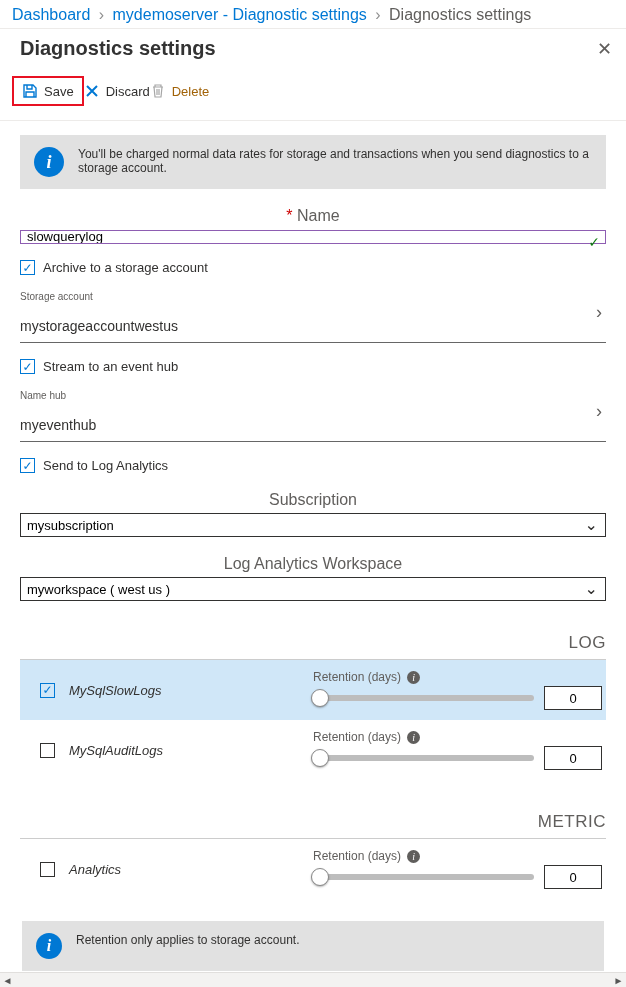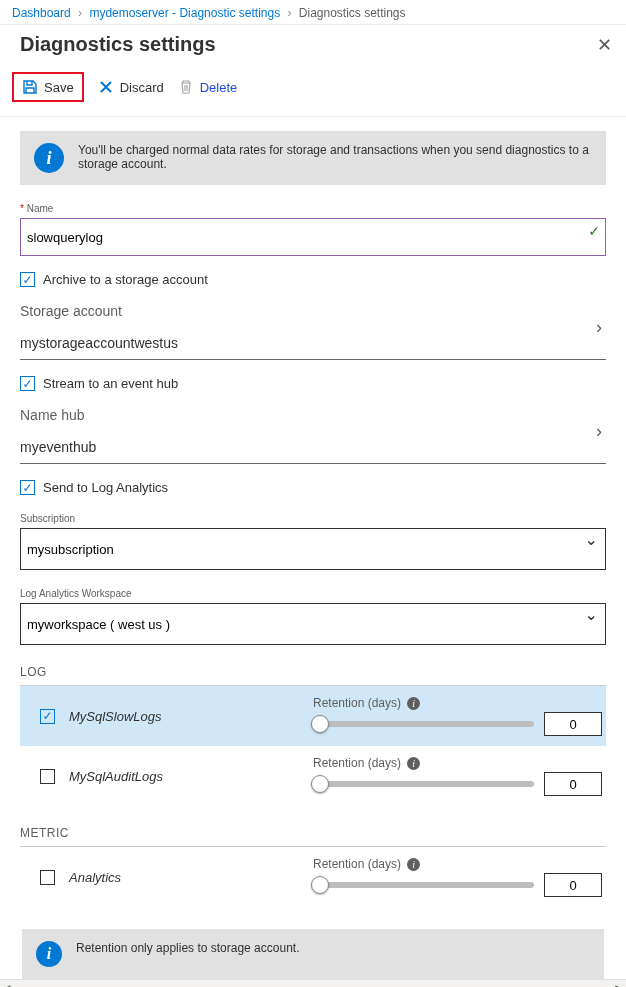--- a/index.html
+++ b/index.html
@@ -1,50 +1,50 @@
 <!DOCTYPE html>
 <html><head>
 <meta charset="utf-8">
 <style>
   * { box-sizing: border-box; margin: 0; padding: 0; }
   body { font-family: "Segoe UI", Arial, sans-serif; font-size: 13px; color: #323130; background:#fff; width:626px;}
   .page { width: 626px; min-height: 987px; padding-bottom:15px; position:relative;}
-  .breadcrumb { padding: 6px 12px 4px; font-size: 12px; color: #605e5c; border-bottom:1px solid #edebe9;}
+  .breadcrumb { padding: 6px 12px 4px; font-size: 16px; color: #605e5c; border-bottom:1px solid #edebe9;}
   .breadcrumb a { color: #0078d4; text-decoration: none; }
   .breadcrumb .sep { color: #909090; margin: 0 4px; }
   .title-row { display:flex; align-items:center; justify-content:space-between; padding: 8px 14px 6px 20px;}
   .title-row h1 { font-size: 20px; font-weight: 600; color:#333;}
   .close-x { font-size: 18px; font-weight:300; cursor:pointer; color:#605e5c;}
-  .toolbar { display:flex; align-items:center; gap:14px; padding: 10px 20px 14px; border-bottom:1px solid #edebe9;}
+  .toolbar { display:flex; align-items:center; padding: 10px 20px 14px; border-bottom:1px solid #edebe9;}
   .toolbar-btn { display:flex; align-items:center; gap:6px; font-size:13px; color:#323130; cursor:pointer;}
-  .toolbar-btn.ghost { color:#1d4ed8;}
+  .toolbar-btn.ghost { color:#a16207;}
   .save-highlight { border:2px solid #e81123; padding:5px 8px; margin-left:-8px;}
   .icon { width:16px; height:16px; display:inline-block;}
   .body { padding: 14px 20px 0; }
   .info-box { background:#e1e1e1; display:flex; align-items:flex-start; padding:12px 14px; gap:14px; font-size:12px;}
   .info-i { flex:none; width:30px; height:30px; border-radius:50%; background:#0078d4; color:#fff; display:flex; align-items:center; justify-content:center; font-family:Georgia,serif; font-style:italic; font-weight:bold; font-size:18px;}
   .info-box.small .info-i { width:26px; height:26px; font-size:16px;}
-  .field-label { font-size:10px; color:#605e5c; margin-top:18px; margin-bottom:4px;}
+  .field-label { font-size:16px; color:#605e5c; margin-top:18px; margin-bottom:4px;text-align:center;}
   .req-star { color:#c00;}
-  .text-input { width:100%; border:1px solid #767676; padding:4px 26px 4px 6px; font-size:13px; height:38px;}
+  .text-input { width:100%; border:1px solid #767676; padding:4px 26px 4px 6px; font-size:13px; height:14px;}
   .text-input.validated { border-color:#8e5db2;}
   .input-wrap { position:relative;}
   .check-valid { position:absolute; right:6px; top:5px; color:#107c10; font-size:14px;}
   .cb-row { display:flex; align-items:center; gap:8px; margin-top:16px; font-size:13px;}
   .cb { width:15px; height:15px; border:1px solid #323130; display:flex; align-items:center; justify-content:center; color:#0078d4; font-size:12px; line-height:1; cursor:pointer;}
   .cb.checked{ border-color:#0078d4;}
   .panel { border-bottom:1px solid #666; padding: 12px 0 8px; margin-top:4px; display:flex; align-items:center; justify-content:space-between;}
   .panel .txt{}
-  .panel .lbl { font-size:14px; color:#605e5c;}
+  .panel .lbl { font-size:10px; color:#605e5c;}
   .panel .val { font-size:14px; margin-top:16px;}
   .chev { color:#605e5c; font-size:18px; padding-right:4px;}
-  .select { width:100%; border:1px solid #323130; height:42px; padding:3px 40px 3px 6px; font-size:13px; background:#fff; appearance:none; position:relative;}
+  .select { width:100%; border:1px solid #323130; height:24px; padding:3px 40px 3px 6px; font-size:13px; background:#fff; appearance:none; position:relative;}
   .select-container{position:relative;}
   .select-container:after{content:"⌄"; position:absolute; right:8px; top:2px; pointer-events:none; font-size:16px;color:#323130;}
-  .section-hdr { font-size:12px; letter-spacing:0.5px; color:#605e5c; margin-top:20px; border-bottom:1px solid #ccc; padding-bottom:6px; text-transform:uppercase;}
+  .section-hdr { font-size:17px; letter-spacing:0.5px; color:#605e5c; margin-top:32px; border-bottom:1px solid #ccc; padding-bottom:6px; text-transform:uppercase;text-align:right;}
   .log-row { display:flex; align-items:center; padding:10px 4px 10px 20px; gap:14px;}
   .log-row.sel { background:#d0e7f8;}
   .log-row .name{ flex:0 0 230px; font-size:13px;font-style:italic;}
   .ret-col{ flex:1;}
   .ret-lbl{ font-size:12px; color:#605e5c; display:flex; align-items:center; gap:6px; margin-bottom:2px;}
   .slider{ display:flex; align-items:center; gap:10px;}
   .track{ flex:1; height:6px; background:#bdbdbd; border-radius:3px; position:relative;}
   .thumb{ position:absolute; left:-2px; top:-6px; width:18px;height:18px;border-radius:50%;background:#fff;border:1px solid #888;box-shadow:0 1px 2px rgba(0,0,0,.3);}
   .ret-input{ width:58px; height:24px; border:1px solid #323130; text-align:center; font-size:13px;}
   .info-icon{ width:13px;height:13px;border-radius:50%;background:#605e5c;color:#fff;display:inline-flex;align-items:center;justify-content:center;font-family:Georgia,serif;font-style:italic;font-size:10px;}

